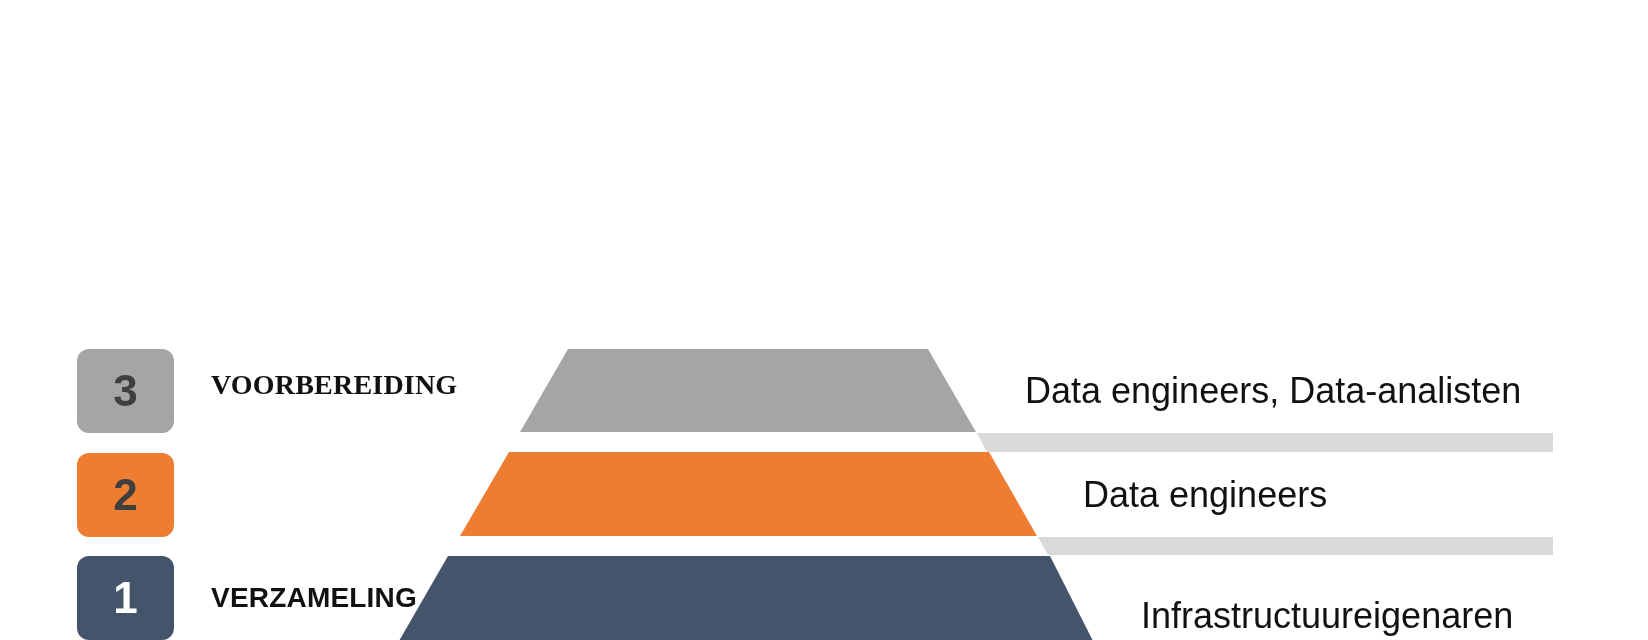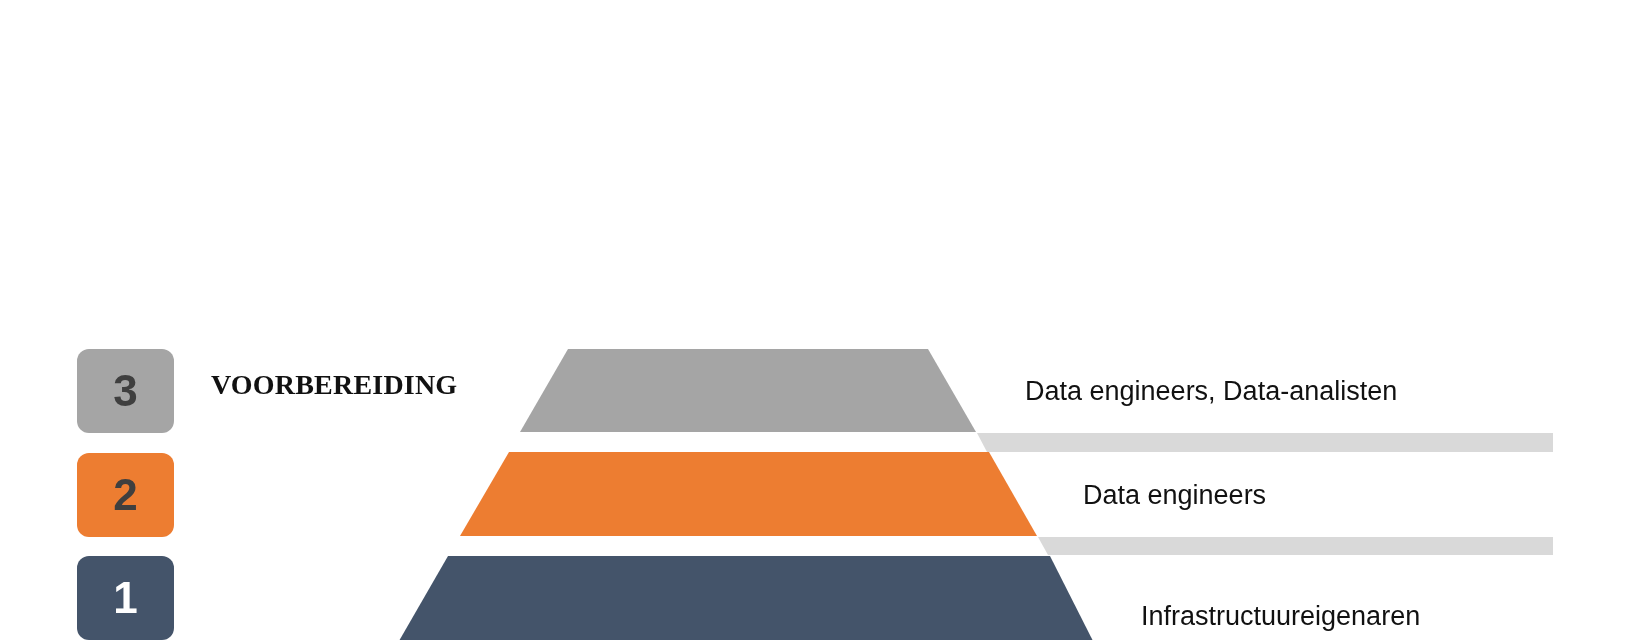--- a/index.html
+++ b/index.html
@@ -54,21 +54,21 @@
     }
     .label-3 { top: 343px; font-family: Liberation Serif, serif; }
     .label-2 { top: 453px; }
     .label-1 { top: 556px; }
 
     .role-text {
       position: absolute;
       height: 84px;
       display: flex;
       align-items: center;
-      font-size: 27px;
+      font-size: 36px;
       color: #111111;
       white-space: nowrap;
     }
     .role-3 { top: 349px; left: 1025px; }
     .role-2 { top: 453px; left: 1083px; text-align: center; }
     .role-1 { top: 574px; left: 1141px; }
   </style>
 </head>
 <body>
 
@@ -93,15 +93,16 @@
   <div class="role-text role-3">Data engineers, Data-analisten</div>
 
   <div class="badge badge-2">
     <span>2</span>
   </div>
   <div class="role-text role-2">Data engineers</div>
 
   <div class="badge badge-1">
     <span>1</span>
   </div>
+  <div class="tier-label label-1">VERZAMELING</div>
   <div class="role-text role-1">Infrastructuureigenaren</div>
 
 </div>
 
 </body></html>

